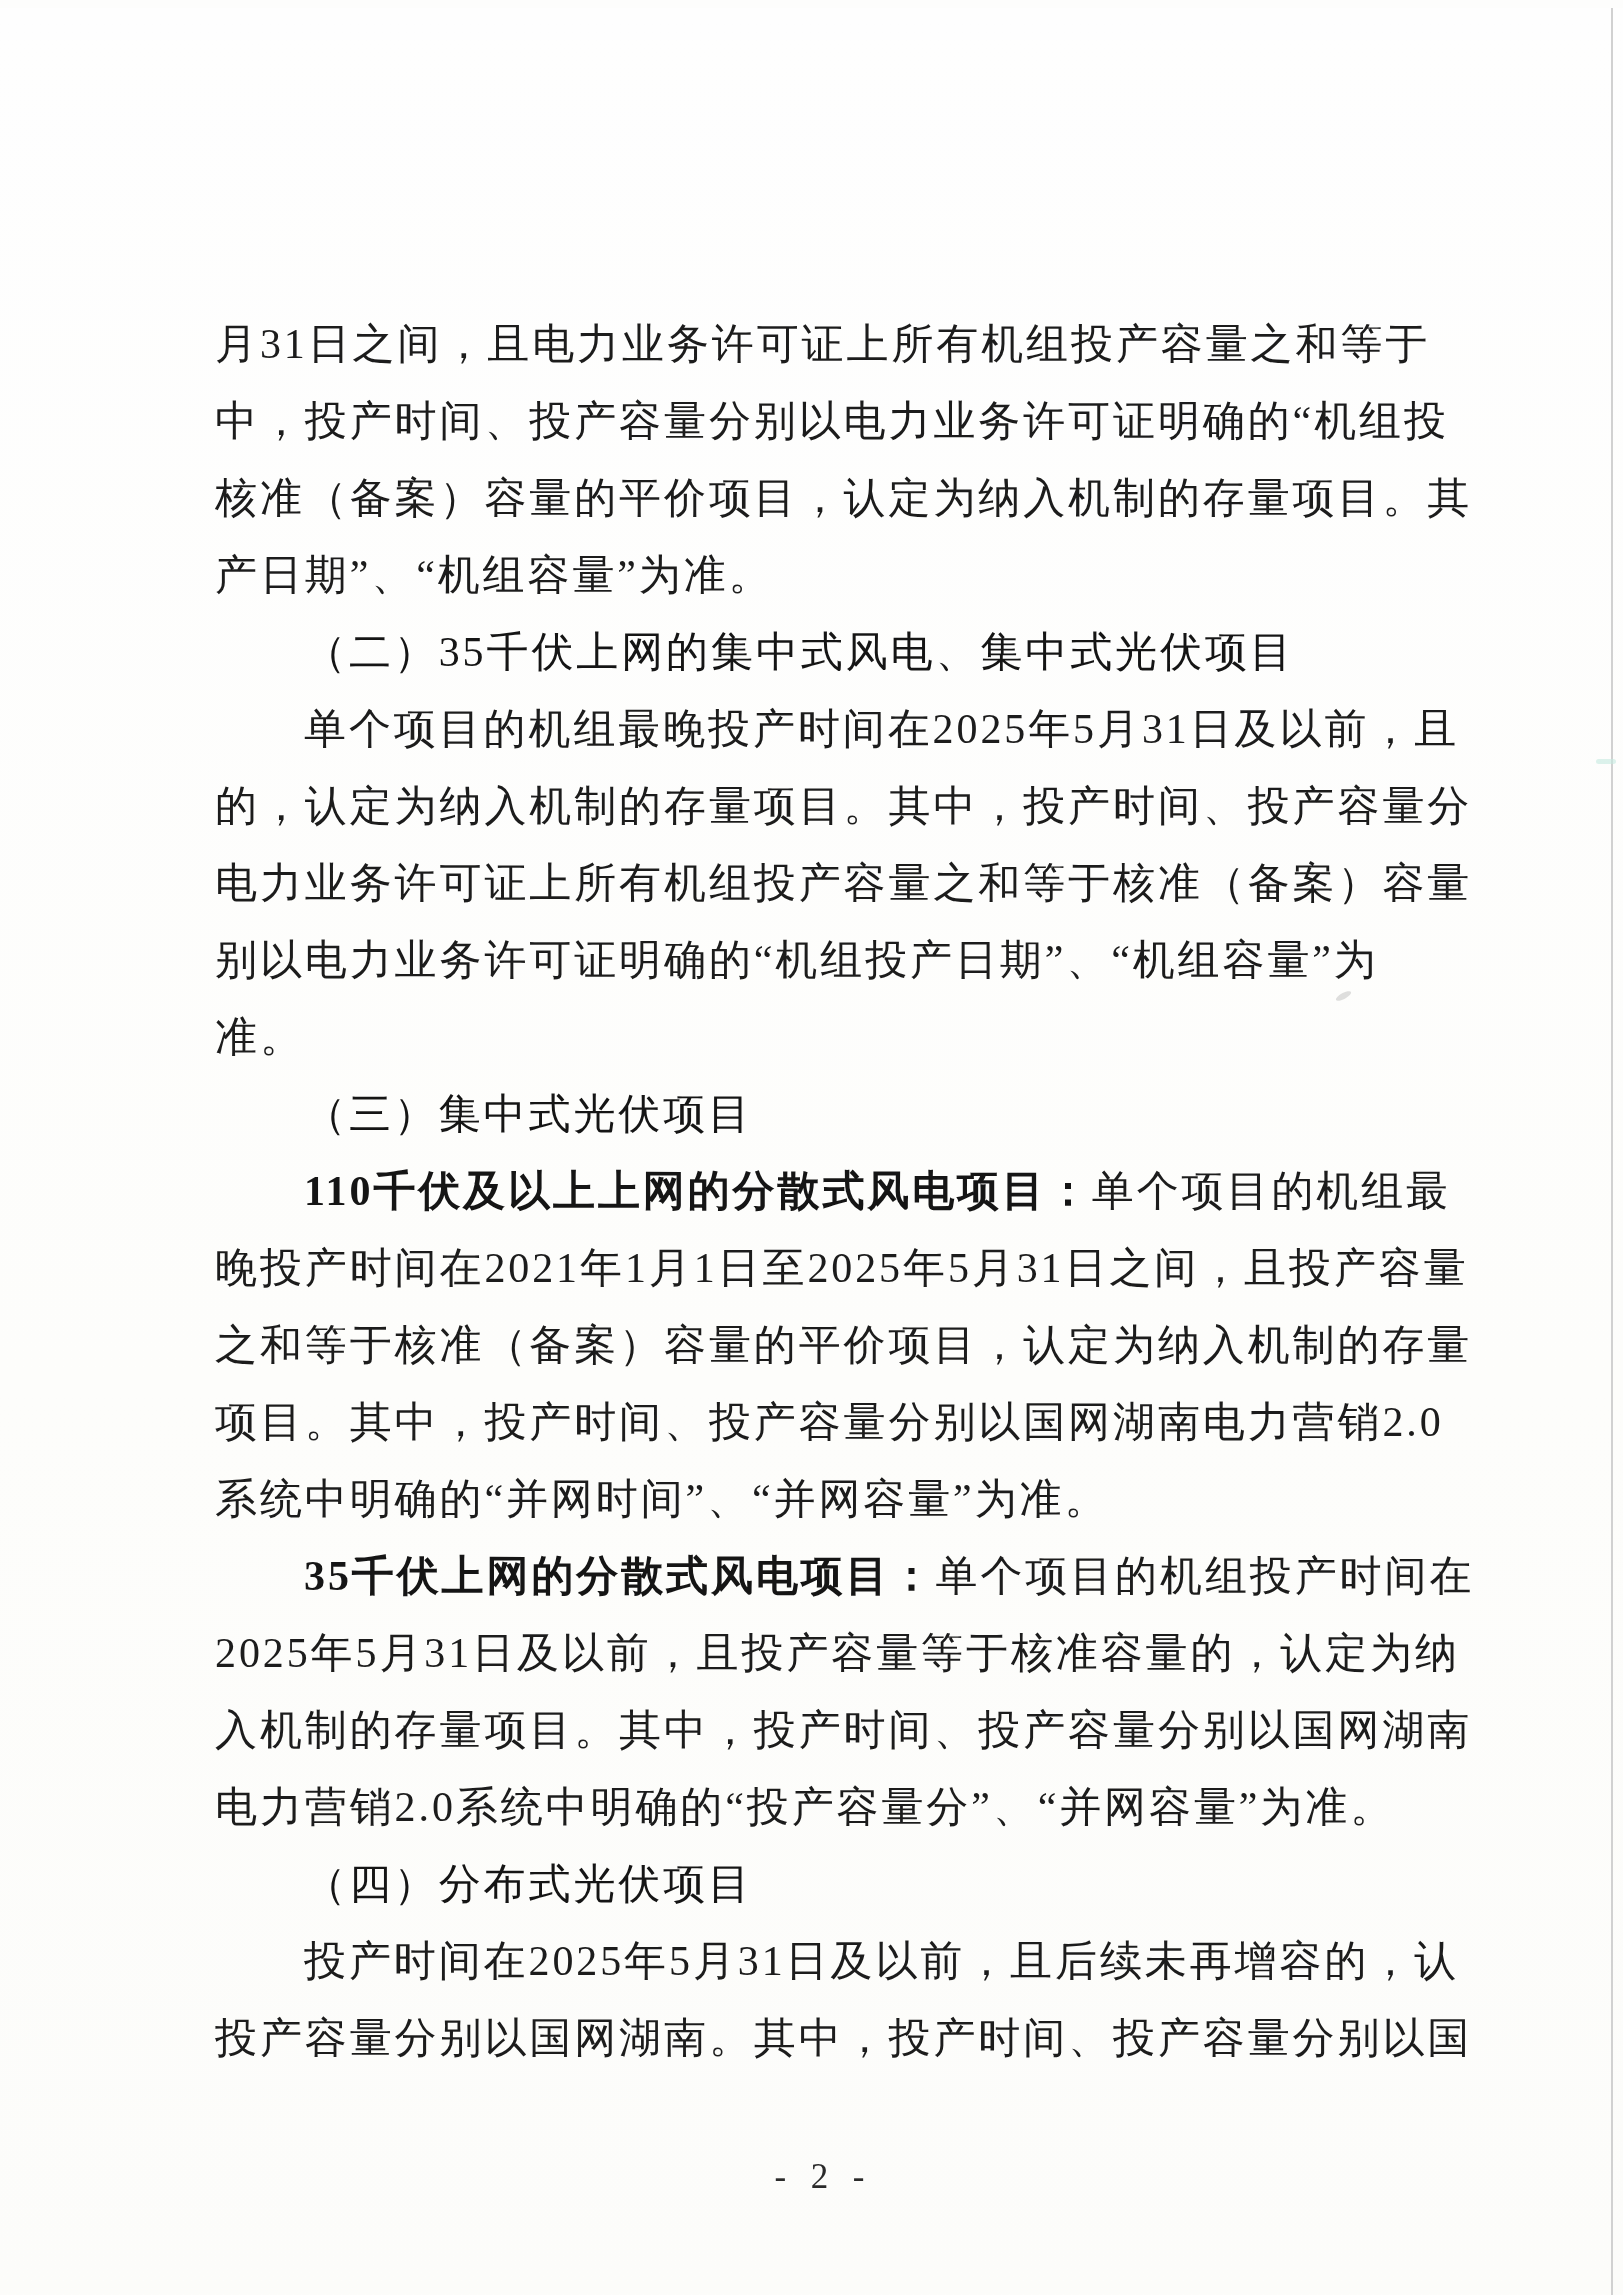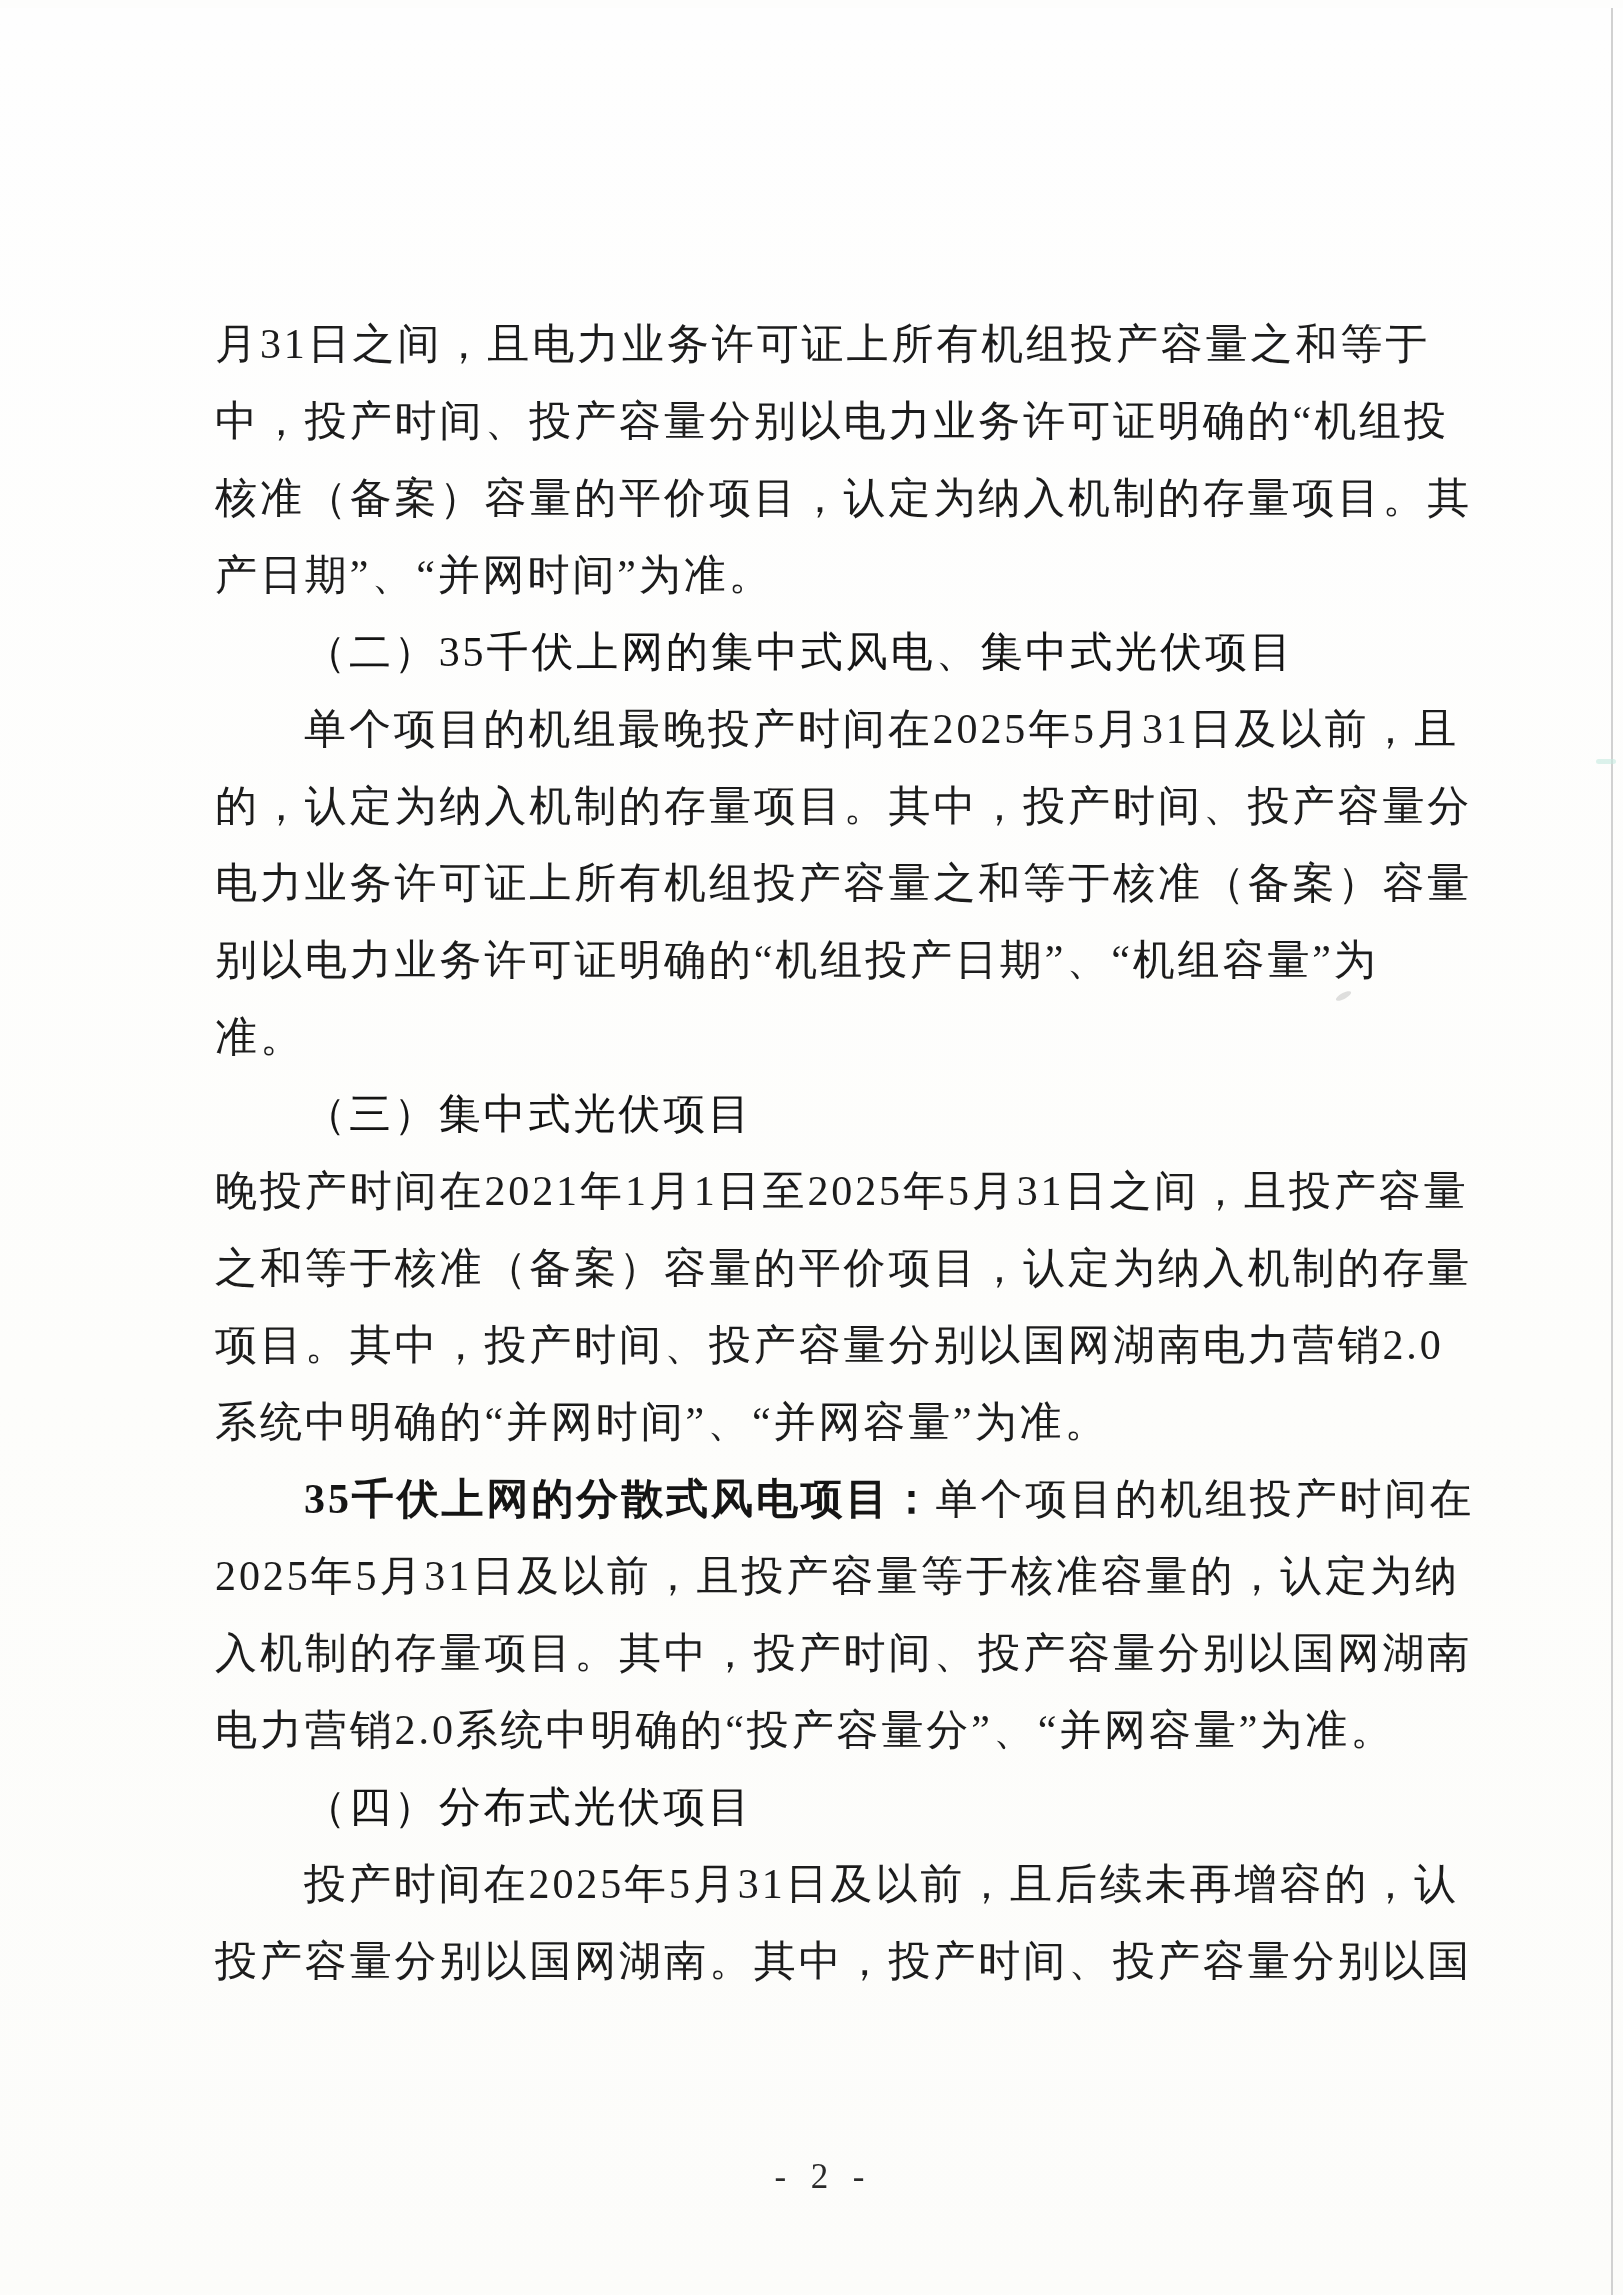--- a/index.html
+++ b/index.html
@@ -59,32 +59,33 @@
 <div class="page">
 
   <div class="scan-line"></div>
   <div class="speckle-a"></div>
   <div class="speckle-b"></div>
 
   <main class="textblock">
     <div class="line">月31日之间，且电力业务许可证上所有机组投产容量之和等于</div>
     <div class="line">中，投产时间、投产容量分别以电力业务许可证明确的“机组投</div>
     <div class="line">核准（备案）容量的平价项目，认定为纳入机制的存量项目。其</div>
-    <div class="line">产日期”、“并网时间”为准。</div>
+    <div class="line">产日期”、“机组容量”为准。</div>
 
     <div class="line indent heading">（二）35千伏上网的集中式风电、集中式光伏项目</div>
 
     <div class="line indent">单个项目的机组最晚投产时间在2025年5月31日及以前，且</div>
     <div class="line">的，认定为纳入机制的存量项目。其中，投产时间、投产容量分</div>
     <div class="line">电力业务许可证上所有机组投产容量之和等于核准（备案）容量</div>
     <div class="line">别以电力业务许可证明确的“机组投产日期”、“机组容量”为</div>
     <div class="line">准。</div>
 
     <div class="line indent heading">（三）集中式光伏项目</div>
 
+    <div class="line indent"><span class="bold">110千伏及以上上网的分散式风电项目：</span><span>单个项目的机组最</span></div>
 
     <div class="line">晚投产时间在2021年1月1日至2025年5月31日之间，且投产容量</div>
     <div class="line">之和等于核准（备案）容量的平价项目，认定为纳入机制的存量</div>
     <div class="line">项目。其中，投产时间、投产容量分别以国网湖南电力营销2.0</div>
     <div class="line">系统中明确的“并网时间”、“并网容量”为准。</div>
 
     <div class="line indent"><span class="bold">35千伏上网的分散式风电项目：</span><span>单个项目的机组投产时间在</span></div>
 
     <div class="line">2025年5月31日及以前，且投产容量等于核准容量的，认定为纳</div>
     <div class="line">入机制的存量项目。其中，投产时间、投产容量分别以国网湖南</div>

